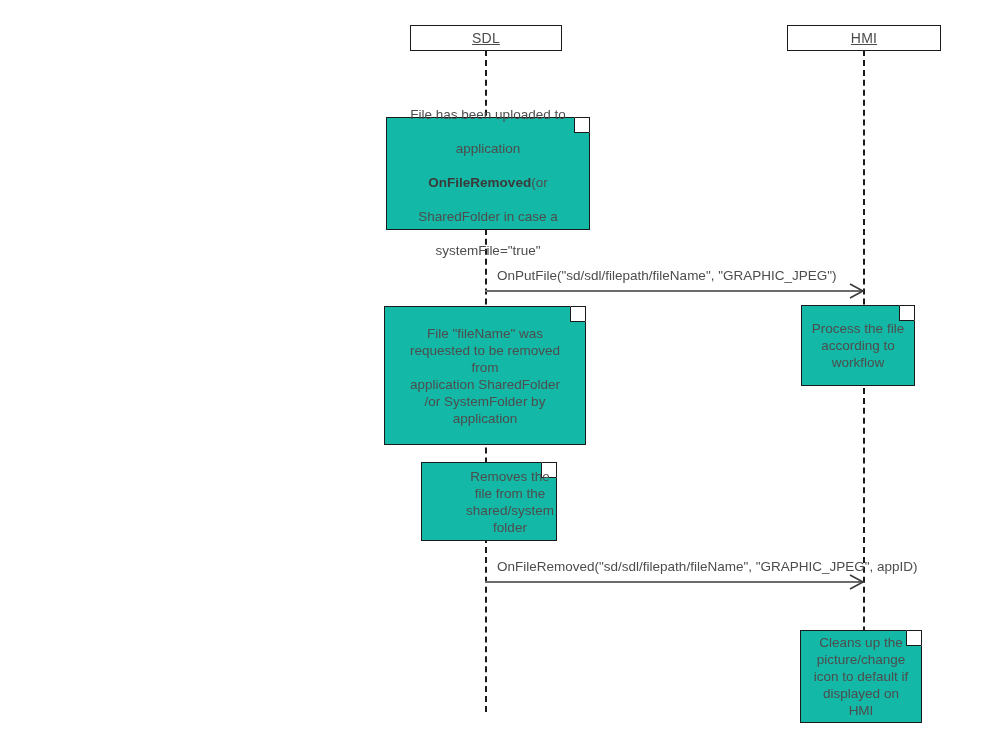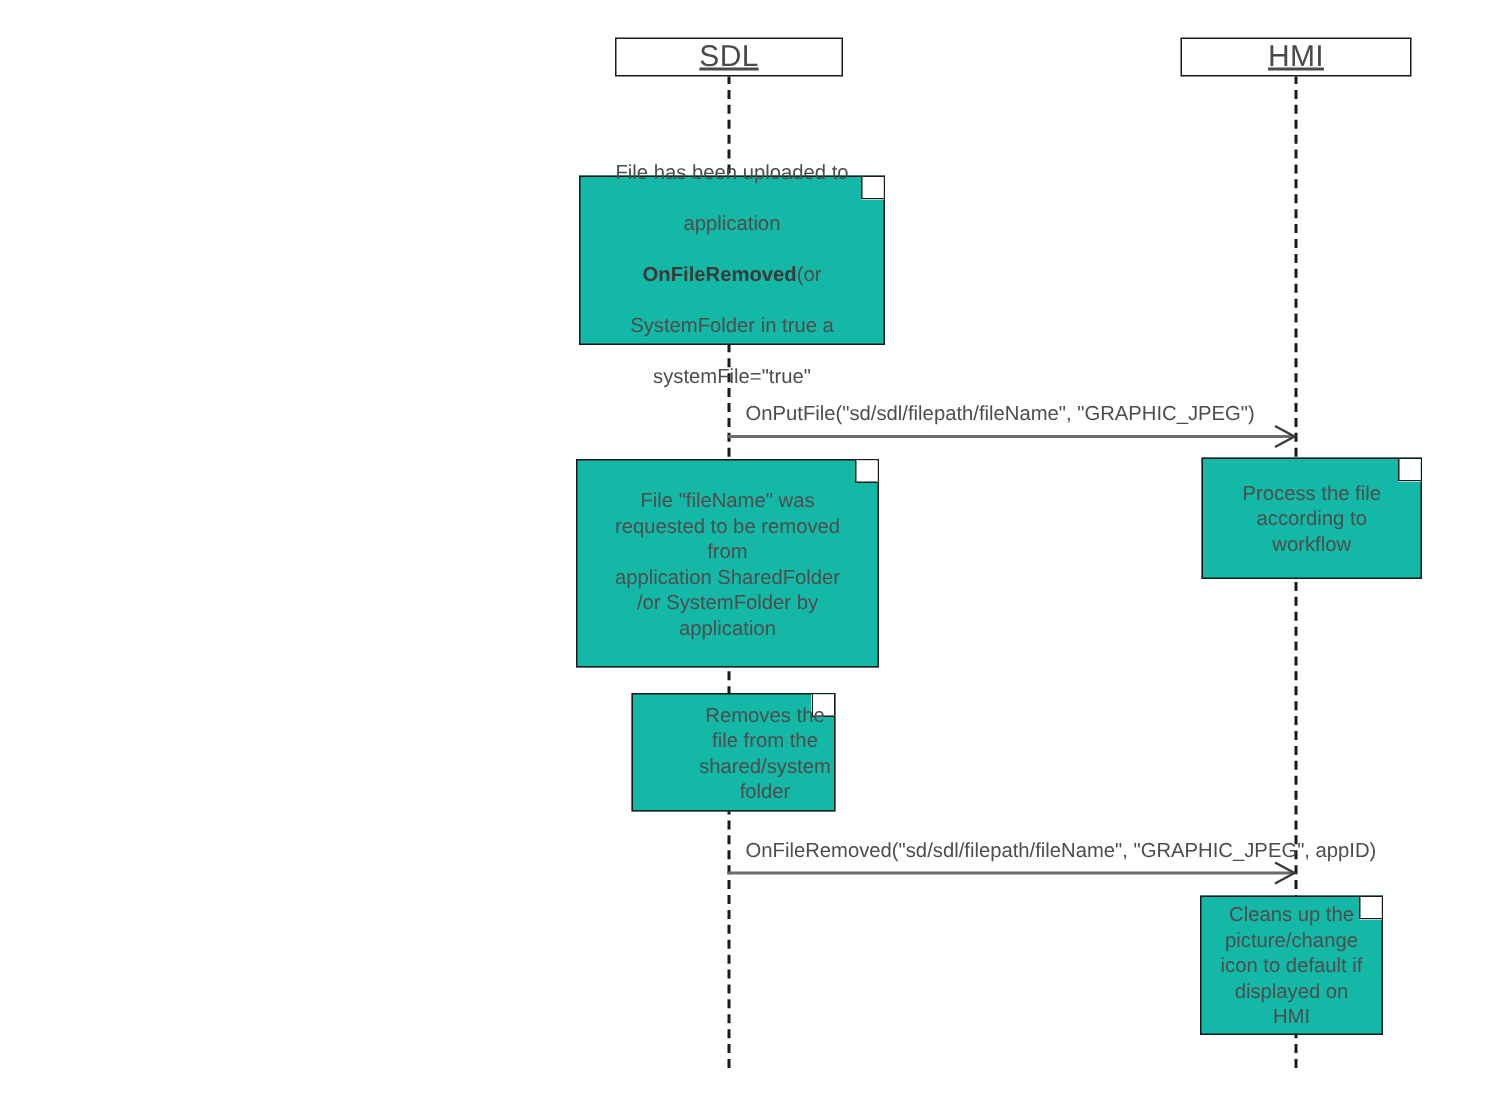--- a/index.html
+++ b/index.html
@@ -33,21 +33,21 @@
     position: absolute;
     box-sizing: border-box;
     border: 1.5px solid #1a1a1a;
     background: #ffffff;
     display: flex;
     align-items: center;
     justify-content: center;
     z-index: 3;
   }
   .participant-label {
-    font-size: 20px;
+    font-size: 14px;
     color: #4a4a4a;
     text-decoration: underline;
     letter-spacing: 0.2px;
     white-space: nowrap;
   }
 
   
   .note {
     position: absolute;
     box-sizing: border-box;
@@ -137,21 +137,21 @@
     <span class="participant-label">HMI</span>
   </div>
 
   <div class="note" style="left:386px; top:117px; width:204px; height:113px;">
     <div class="fold-tri"></div>
     <div class="fold"></div>
     <div class="note-text">
       <span>File has been uploaded to</span><br>
       <span>application</span><br>
       <b>OnFileRemoved</b><span>(or</span><br>
-      <span>SystemFolder in true a</span><br>
+      <span>SharedFolder in case a</span><br>
       <span>systemFile="true"</span>
     </div>
   </div>
 
   <div class="message" style="left:485px; top:250px; width:379px; height:42px;">
     <div class="msg-label" style="left:12px;">OnPutFile("sd/sdl/filepath/fileName", "GRAPHIC_JPEG")</div>
     <div class="msg-line" style="width:377px;"></div>
     <svg class="msg-head" style="right:-1px;" viewBox="0 0 16 16">
       <path d="M1,1 L14,8 L1,15" fill="none" stroke="#3a3a3a" stroke-width="1.6"></path>
     </svg>
@@ -161,21 +161,21 @@
     <div class="fold-tri"></div>
     <div class="fold"></div>
     <div class="note-text">File "fileName" was
 requested to be removed
 from
 application SharedFolder
 /or SystemFolder by
 application</div>
   </div>
 
-  <div class="note" style="left:801px; top:305px; width:147px; height:81px;">
+  <div class="note" style="left:801px; top:305px; width:114px; height:81px;">
     <div class="fold-tri"></div>
     <div class="fold"></div>
     <div class="note-text">Process the file
 according to
 workflow</div>
   </div>
 
   <div class="note" style="left:421px; top:462px; width:136px; height:79px;padding-left:48px;">
     <div class="fold-tri"></div>
     <div class="fold"></div>
@@ -186,21 +186,21 @@
   </div>
 
   <div class="message" style="left:485px; top:543px; width:379px; height:40px;">
     <div class="msg-label" style="left:12px;">OnFileRemoved("sd/sdl/filepath/fileName", "GRAPHIC_JPEG", appID)</div>
     <div class="msg-line" style="width:377px;"></div>
     <svg class="msg-head" style="right:-1px;" viewBox="0 0 16 16">
       <path d="M1,1 L14,8 L1,15" fill="none" stroke="#3a3a3a" stroke-width="1.6"></path>
     </svg>
   </div>
 
-  <div class="note" style="left:800px; top:597px; width:122px; height:93px;">
+  <div class="note" style="left:800px; top:630px; width:122px; height:93px;">
     <div class="fold-tri"></div>
     <div class="fold"></div>
     <div class="note-text">Cleans up the
 picture/change
 icon to default  if
 displayed on
 HMI</div>
   </div>
 
 </div>

